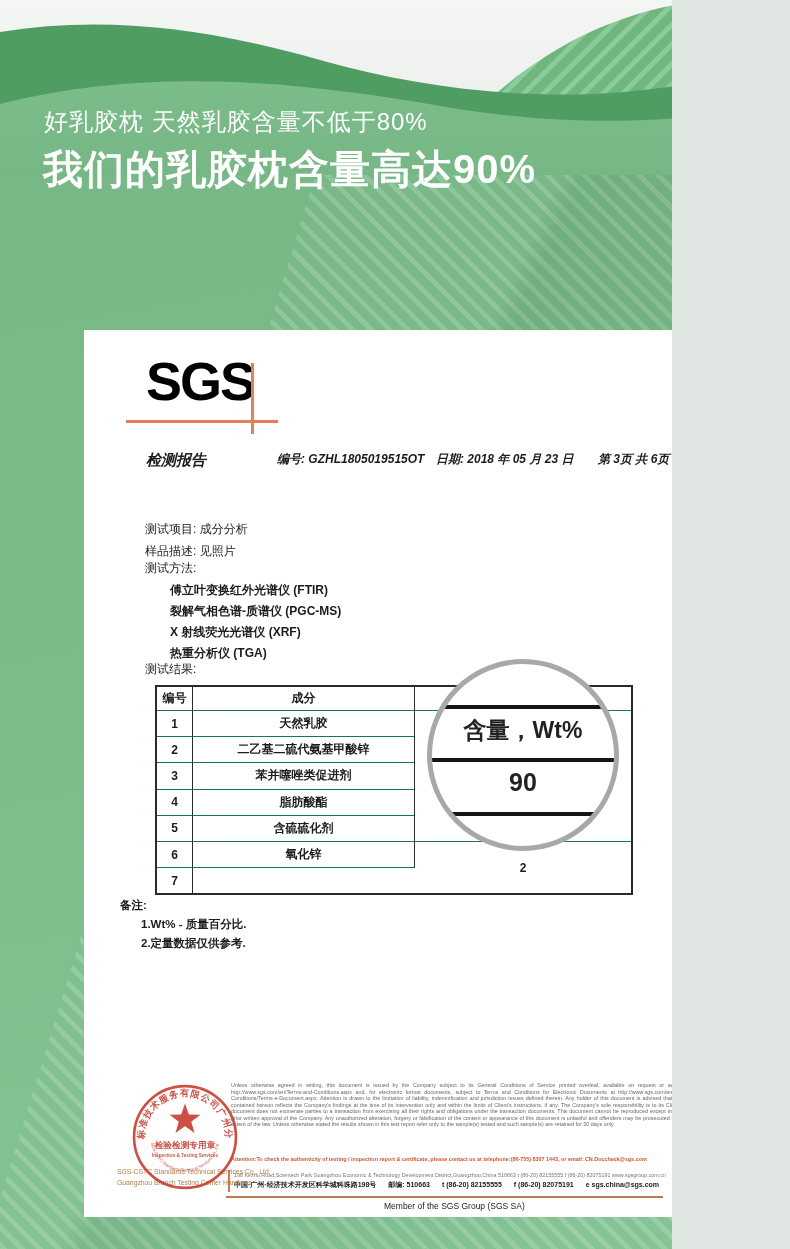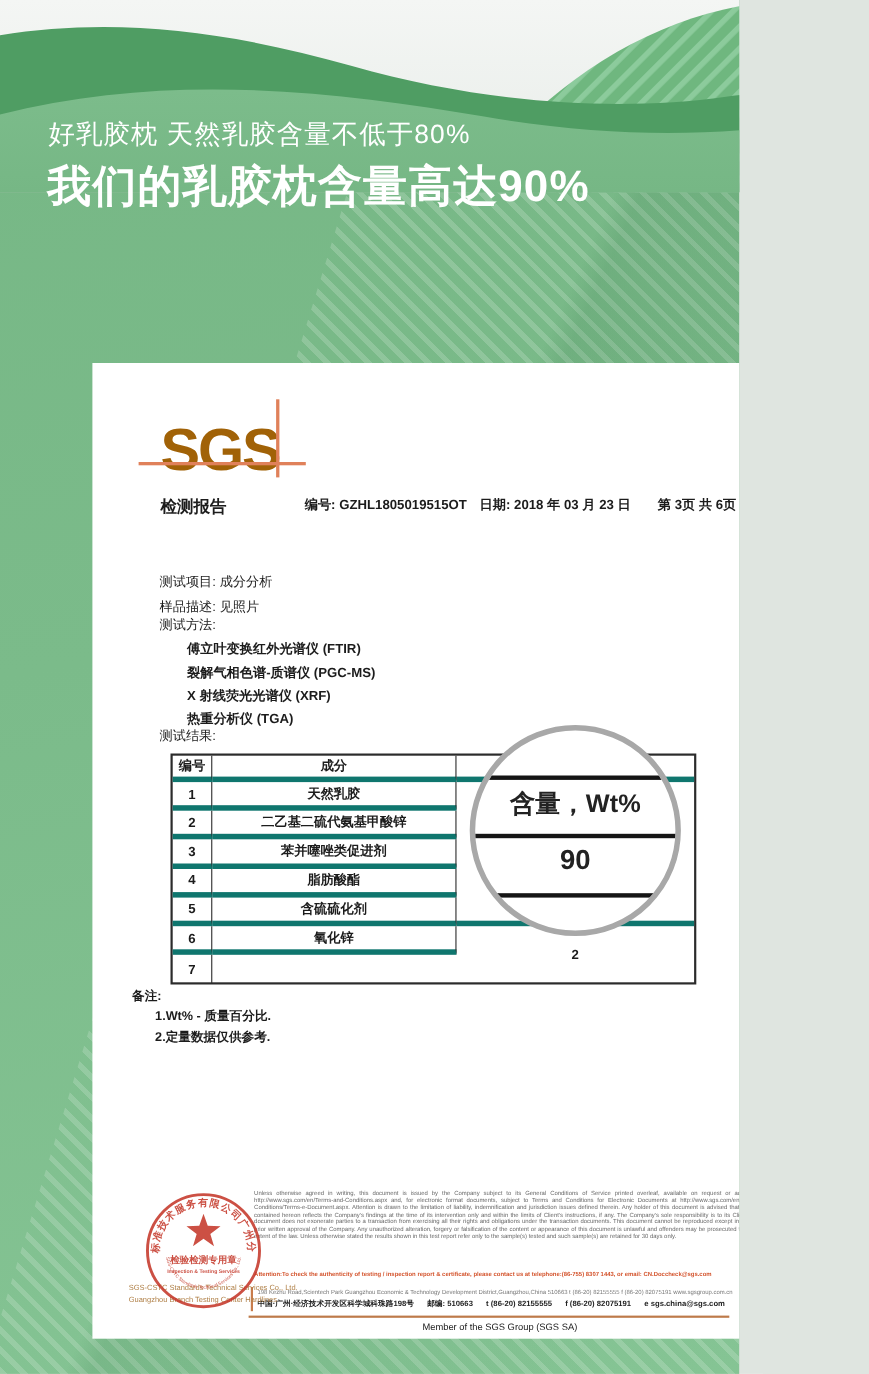--- a/index.html
+++ b/index.html
@@ -14,39 +14,39 @@
     background:linear-gradient(115deg, rgba(0,0,0,0) 51%, rgba(25,85,45,0.10) 53%, rgba(25,85,45,0.05) 72%, rgba(255,255,255,0) 90%); }
   .waves { position:absolute; top:0; left:0; width:790px; height:175px; }
 
   
   .subtitle { position:absolute; left:44px; top:106px; color:#fff; font-size:24px; letter-spacing:1px; }
   .title    { position:absolute; left:43px; top:142px; color:#fff; font-size:40px; font-weight:bold; letter-spacing:1px; }
   .lead     { position:absolute; left:44px; top:204px; width:708px; color:#fff; font-size:22px; line-height:37px; }
 
   
   .card { position:absolute; left:84px; top:330px; width:622px; height:887px; background:#fff; color:#1c1c1c; }
-  .sgs-logo-text { position:absolute; left:62px; top:48px; font-size:54px; font-weight:800; letter-spacing:-2px; color:#a16207; }
+  .sgs-logo-text { position:absolute; left:62px; top:20px; font-size:54px; font-weight:800; letter-spacing:-2px; color:#000000; }
   .sgs-hline { position:absolute; left:42px; top:90px; width:152px; height:3px; background:#e0815a; }
   .sgs-vline { position:absolute; left:167px; top:33px; width:3px; height:71px; background:#e0815a; }
-  .rep-head { position:absolute; top:121px; font-weight:bold; font-size:12px; white-space:nowrap; }
+  .rep-head { position:absolute; top:121px; font-weight:bold; font-size:12px; white-space:nowrap;font-style:italic; }
   .rep-title { left:62px; font-size:15px; }
   .rep-no   { left:193px; }
   .rep-date { left:352px; }
   .rep-page { left:514px; }
 
   .info-line { position:absolute; left:61px; font-size:12px; font-weight:normal; white-space:nowrap; }
   .method-list { position:absolute; left:86px; top:250px; }
   .method-line { font-size:12px; font-weight:bold; line-height:21px; white-space:nowrap; }
 
   
   .rtable { position:absolute; left:71px; top:355px; width:478px; height:210px;
             border:2px solid #2b2b2b; display:grid;
             grid-template-columns:36px 222px 1fr;
             grid-template-rows:24px repeat(7, 26.2px); }
-  .cell { border-right:1px solid #2b2b2b; border-bottom:5px solid #0f766e;
+  .cell { border-right:1px solid #2b2b2b; border-bottom:1px solid #0f766e;
           display:flex; align-items:center; justify-content:center;
           font-size:12px; font-weight:bold; white-space:nowrap; }
   .cell.c3 { border-right:none; }
   .cell.lastrow { border-bottom:none; }
 
   
   .magnifier { position:absolute; left:343px; top:329px; width:192px; height:192px;
                border:5px solid #a8a8a8; border-radius:50%; background:#fff; overflow:hidden; }
   .mag-line { position:absolute; left:-4px; right:-4px; height:4px; background:#151515; }
   .mag-l1 { top:41px; } .mag-l2 { top:94px; } .mag-l3 { top:148px; }
@@ -105,21 +105,21 @@
   <div class="title">我们的乳胶枕含量高达90%</div>
 
   <div class="card">
 
     <div class="sgs-logo-text">SGS</div>
     <div class="sgs-hline"></div>
     <div class="sgs-vline"></div>
 
     <div class="rep-head rep-title">检测报告</div>
     <div class="rep-head rep-no">编号: GZHL1805019515OT</div>
-    <div class="rep-head rep-date">日期: 2018 年 03 月 23 日</div>
+    <div class="rep-head rep-date">日期: 2018 年 05 月 23 日</div>
     <div class="rep-head rep-page">第 3页 共 6页</div>
 
     <div class="info-line" style="top:191px">测试项目: 成分分析</div>
     <div class="info-line" style="top:213px">样品描述: 见照片</div>
     <div class="info-line" style="top:230px">测试方法:</div>
     <div class="method-list">
         <div class="method-line">傅立叶变换红外光谱仪 (FTIR)</div>
         <div class="method-line">裂解气相色谱-质谱仪 (PGC-MS)</div>
         <div class="method-line">X 射线荧光光谱仪 (XRF)</div>
         <div class="method-line">热重分析仪 (TGA)</div>

